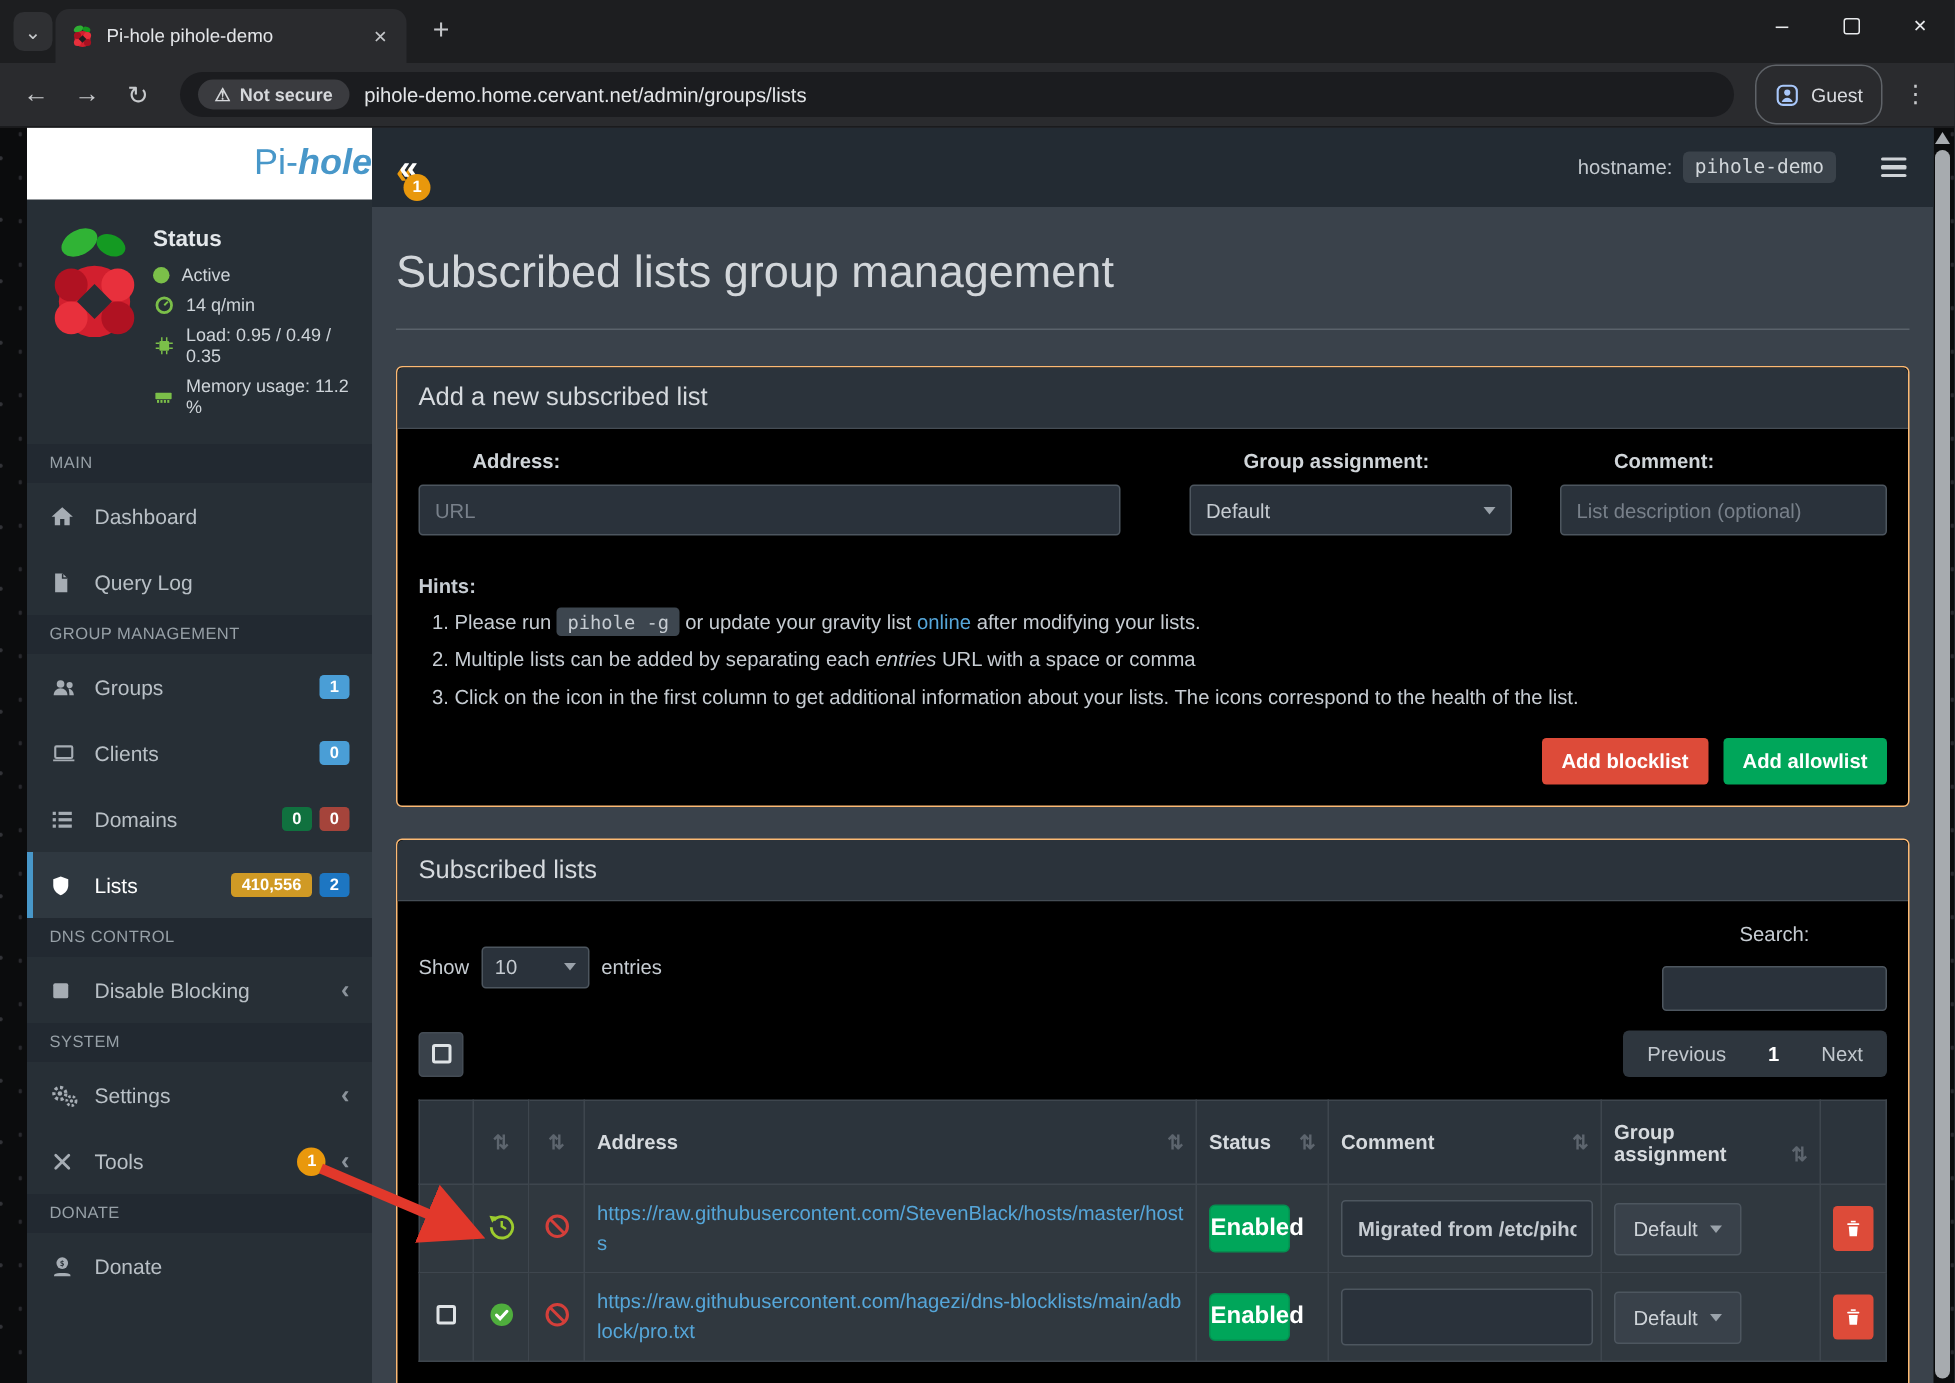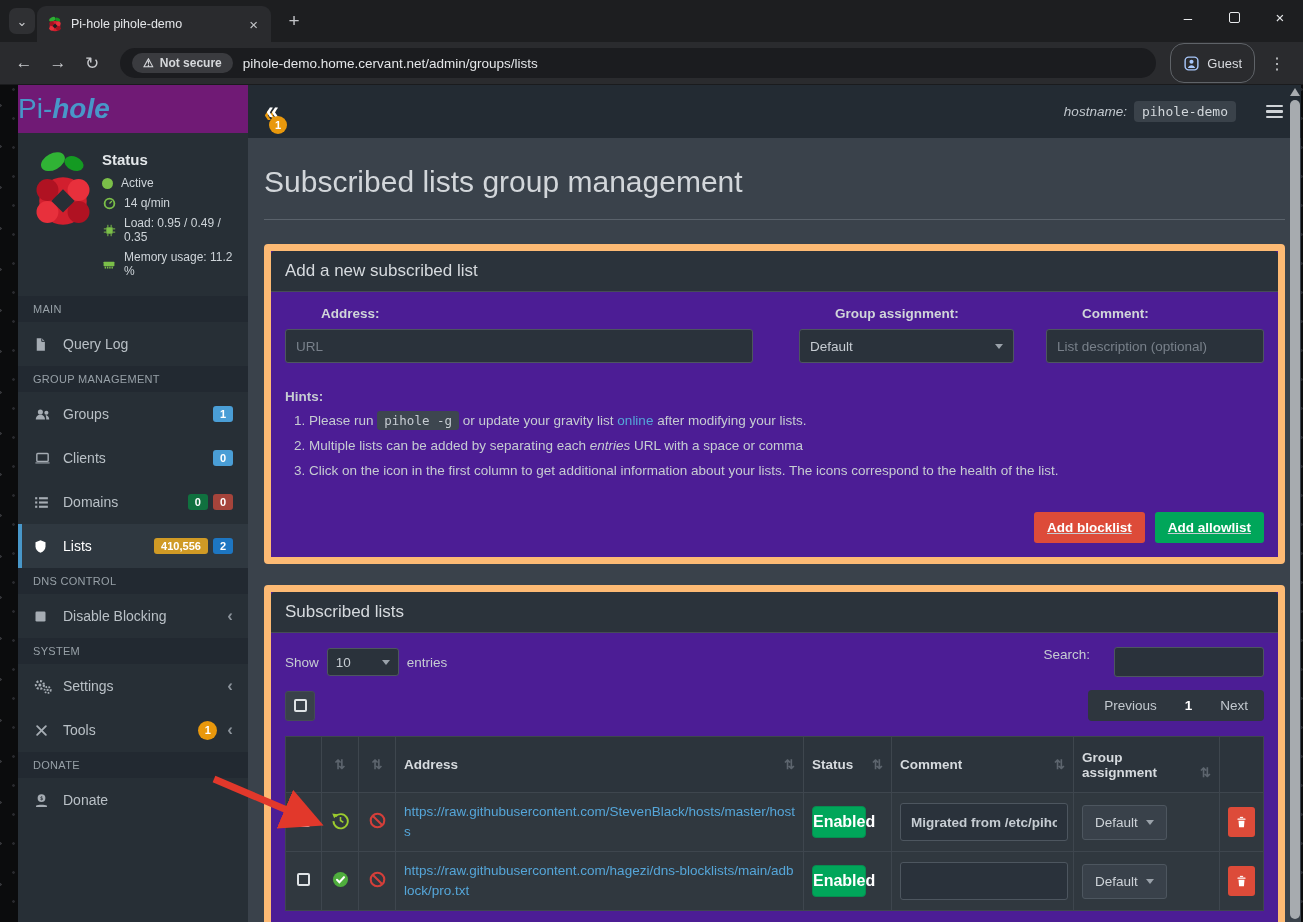--- a/index.html
+++ b/index.html
@@ -45,22 +45,22 @@
   
   .scrollbar { position:absolute; top:85px; right:2px; bottom:0; width:12px; z-index:30; }
   .scroll-up-arrow { position:absolute; top:3px; left:1px; width:0; height:0;
     border-left:5px solid transparent; border-right:5px solid transparent; border-bottom:8px solid #a7abaf; }
   .scroll-thumb { position:absolute; top:15px; bottom:3px; left:1px; width:10px; background:#a7abaf; border-radius:5px; }
   
   .app { position:absolute; top:85px; left:18px; width:1251px; bottom:0; display:flex; z-index:10; }
   .sidebar { width:230px; background:#272f36; flex-shrink:0; }
   .main { flex:1; background:#3a424b; display:flex; flex-direction:column; }
   
-  .brand { height:48px; background:#701a75; display:flex; align-items:center; justify-content:flex-start;
-    font-size:28px; color:#4897c9; }
+  .brand { height:48px; background:#ffffff; display:flex; align-items:center; justify-content:flex-end;
+    font-size:24px; color:#4897c9; }
   .brand b { font-weight:bold;font-style:italic; }
   .status-panel { display:flex; padding:8px 8px 12px 6px; }
   .logo-wrap { width:78px; display:flex; justify-content:center; padding-top:6px; }
   .status-info { flex:1; padding-top:10px; }
   .status-heading { font-size:15px; font-weight:bold; color:#e3e7ea; margin-bottom:8px; }
   .status-line { display:flex; align-items:center; gap:8px; font-size:12px; color:#ced4d9; margin-bottom:6px; }
   .status-dot { width:11px; height:11px; border-radius:50%; background:#7bbf49; flex-shrink:0; }
   .status-ic { color:#7bbf49; display:flex; width:14px; justify-content:center; flex-shrink:0; }
   .side-section { background:#222931; color:#97a0a7; font-size:11px; padding:7px 15px; letter-spacing:.3px; }
   .side-item { height:44px; display:flex; align-items:center; padding:0 15px; color:#b9c0c6; font-size:14px; }
@@ -78,30 +78,30 @@
     display:flex; align-items:center; justify-content:center; }
   .chev { color:#8b939b; font-size:17px; font-weight:bold; margin-left:10px; }
   
   .topnav { height:53px; background:#232b33; display:flex; align-items:center; padding:0 18px; flex-shrink:0; }
   .collapse-btn { position:relative; color:#fff; font-size:23px; font-weight:bold; line-height:1;
     text-shadow:-2px 3px 0 #e9980c; }
   .collapse-badge { position:absolute; left:3px; top:16px; width:18px; height:18px; border-radius:50%;
     background:#e9980c; color:#fff; font-size:11px; font-weight:bold; display:flex; align-items:center;
     justify-content:center; text-shadow:none; }
   .topnav-spacer { flex:1; }
-  .hostname-label { font-size:13.5px; color:#c2c8ce; margin-right:7px;font-style:italic; }
+  .hostname-label { font-size:13.5px; color:#c2c8ce; margin-right:7px; }
   .hostname-chip { background:#3a424a; border-radius:4px; padding:3px 8px; font-family:"DejaVu Sans Mono", monospace;
     font-size:13px; color:#d2d7db; }
   .hamburger { margin-left:30px; display:flex; flex-direction:column; gap:3px; }
   .hamburger span { width:17px; height:2.5px; background:#cfd3d7; border-radius:1px; }
   
   .content { padding:0 16px; flex:1; }
   .page-title { font-size:30px; font-weight:300; color:#d2d6da; margin:27px 0 20px; }
   .title-hr { border:none; border-top:1px solid #5a626b; margin-bottom:24px; }
-  .card { background:#4c1d95; border:7px solid #fdba74; border-radius:4px; margin-bottom:21px; }
+  .card { background:#000000; border:1px solid #fdba74; border-radius:4px; margin-bottom:21px; }
   .card-header { background:#2b333b; border-bottom:1px solid #454d55; border-radius:4px 4px 0 0;
     padding:10px 14px; font-size:17px; color:#d6dade; }
   .card-body { padding:14px; }
   
   .form-row { display:flex; }
   .form-group label { display:block; font-size:13.5px; font-weight:bold; color:#d0d5d9; margin-bottom:8px;margin-left:36px; }
   .txt-input { height:34px; background:#2a323b; border:1px solid #4d565f; border-radius:3px;
     color:#c6ccd2; font-size:13.5px; padding:0 10px; font-family:"Liberation Sans", sans-serif; width:100%; }
   .txt-input::placeholder { color:#78808a; }
   .fg-address { width:468px; }
@@ -112,30 +112,30 @@
   .fake-select .val { flex:1; }
   .caret { width:0; height:0; border-left:4px solid transparent; border-right:4px solid transparent;
     border-top:5px solid #9aa2aa; display:inline-block; }
   .hints { margin-top:26px; font-size:13.5px; color:#c6ccd2; }
   .hints-title { font-weight:bold; margin-bottom:8px; }
   .hints ol { padding-left:24px; }
   .hints li { margin-bottom:7px; line-height:18px; }
   .inline-code { font-family:"DejaVu Sans Mono", monospace; font-size:12.5px; background:#3d464f;
     border-radius:3px; padding:2px 7px; }
   .hint-link { color:#55a6d9; text-decoration:none; }
-  .card1-actions { display:flex; justify-content:flex-end; gap:10px; margin-top:32px;text-decoration:underline; }
+  .card1-actions { display:flex; justify-content:flex-end; gap:10px; margin-top:18px; }
   .btn { border:none; border-radius:3px; color:#fff; font-size:13.5px; font-weight:bold; padding:8px 13px;
     font-family:"Liberation Sans", sans-serif; }
   .btn-danger { background:#dd4b39; }
   .btn-success { background:#00a65a; }
   
   .table-controls { display:flex; align-items:center; margin-bottom:13px; }
   .show-select { width:72px; height:28px; margin:0 8px; padding:0 8px; }
   .ctl-label { font-size:13.5px; color:#c6ccd2; }
-  .search-wrap { margin-left:auto; display:flex; align-items:flex-start; gap:24px; }
+  .search-wrap { margin-left:auto; display:flex; align-items:center; gap:14px;flex-direction:column; }
   .search-input { width:150px; height:30px; }
   .row-bar { display:flex; align-items:center; justify-content:space-between; margin-bottom:15px; }
   .checkall-btn { width:30px; height:30px; background:#39414a; border:1px solid #444c55; border-radius:3px;
     display:flex; align-items:center; justify-content:center; }
   .cb { width:13px; height:13px; border:2px solid #dfe3e6; border-radius:2px; display:inline-block; }
   .pagination { background:#2e363e; border-radius:4px; padding:8px 16px; display:flex; gap:28px;
     font-size:13.5px; color:#c2c8ce; align-items:center; }
   .page-current { color:#fff; font-weight:bold; }
   table.lists { width:100%; border-collapse:collapse; table-layout:fixed; font-size:13.5px; }
   table.lists th, table.lists td { border:1px solid #3e464e; padding:9px 8px; vertical-align:middle; }
@@ -293,20 +293,28 @@
                 <rect x="12.4" y="16" width="2.6" height="3.5" fill="currentColor"></rect>
                 <rect x="16.6" y="16" width="2.6" height="3.5" fill="currentColor"></rect>
               </svg>
             </span>
           <span>Memory usage: 11.2 %</span>
         </div>
       </div>
     </div>
 
     <div class="side-section">MAIN</div>
+    <div class="side-item">
+      <span class="ic">
+          <svg viewBox="0 0 24 24" width="17" height="17">
+            <path fill="currentColor" d="M12 3L2 12h3v8h5v-6h4v6h5v-8h3L12 3z"></path>
+          </svg>
+        </span>
+      <span class="side-label">Dashboard</span>
+    </div>
     <div class="side-item">
       <span class="ic">
           <svg viewBox="0 0 24 24" width="15" height="17">
             <path fill="currentColor" d="M6 2h8l5 5v15H6z"></path>
             <path d="M14 2v5h5" fill="none" stroke="#272f36" stroke-width="1.6"></path>
           </svg>
         </span>
       <span class="side-label">Query Log</span>
     </div>
 

